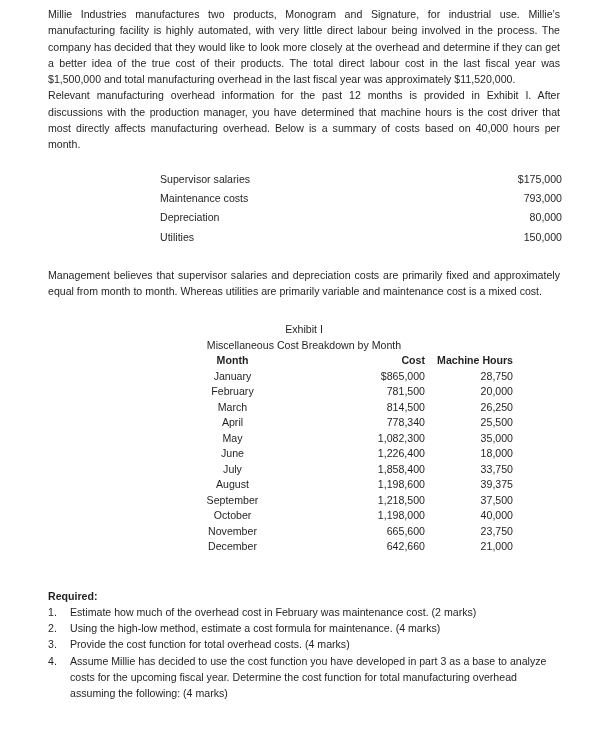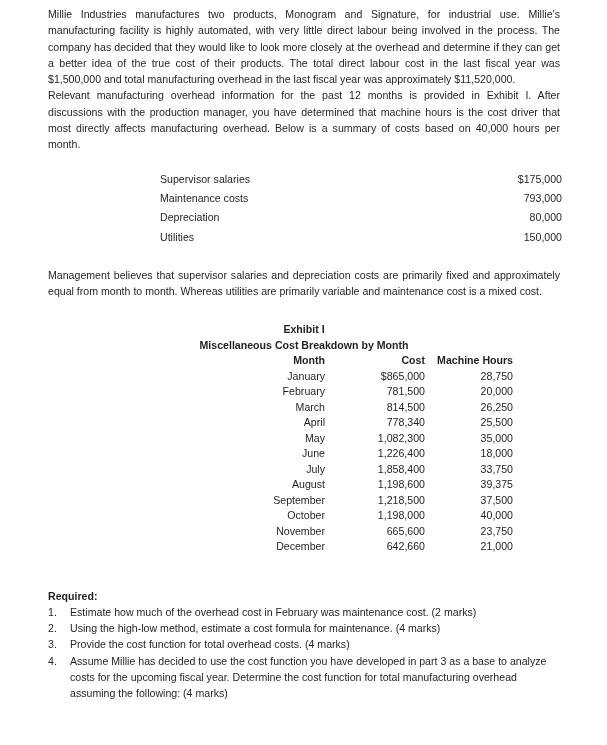--- a/index.html
+++ b/index.html
@@ -48,42 +48,42 @@
   .cost-summary td.label { text-align: left; }
   .cost-summary td.value { text-align: right; }
 
   
   .exhibit-wrap {
     margin-top: 23px;
   }
   .exhibit-title {
     text-align: center;
     font-size: 10.6px;
-    font-weight: bold;
+    font-weight: normal;
     line-height: 15.5px;
     color: #231f20;
   }
   .exhibit-table {
     margin: 0 auto;
     margin-left: 92px;
     width: 373px;
     border-collapse: collapse;
   }
   .exhibit-table th,
   .exhibit-table td {
     font-size: 10.6px;
     line-height: 15.5px;
     padding: 0;
     color: #231f20;
     font-weight: normal;
   }
   .exhibit-table th {
     font-weight: bold;
   }
-  .col-month  { text-align: right;  width: 185px; }
+  .col-month  { text-align: center;  width: 185px; }
   .col-cost   { text-align: right; width: 100px; }
   .col-hours  { text-align: right; width: 88px; }
 
   
   .required-wrap { margin-top: 33px; }
   .required-head {
     font-size: 10.6px;
     font-weight: bold;
     line-height: 16px;
     color: #231f20;

